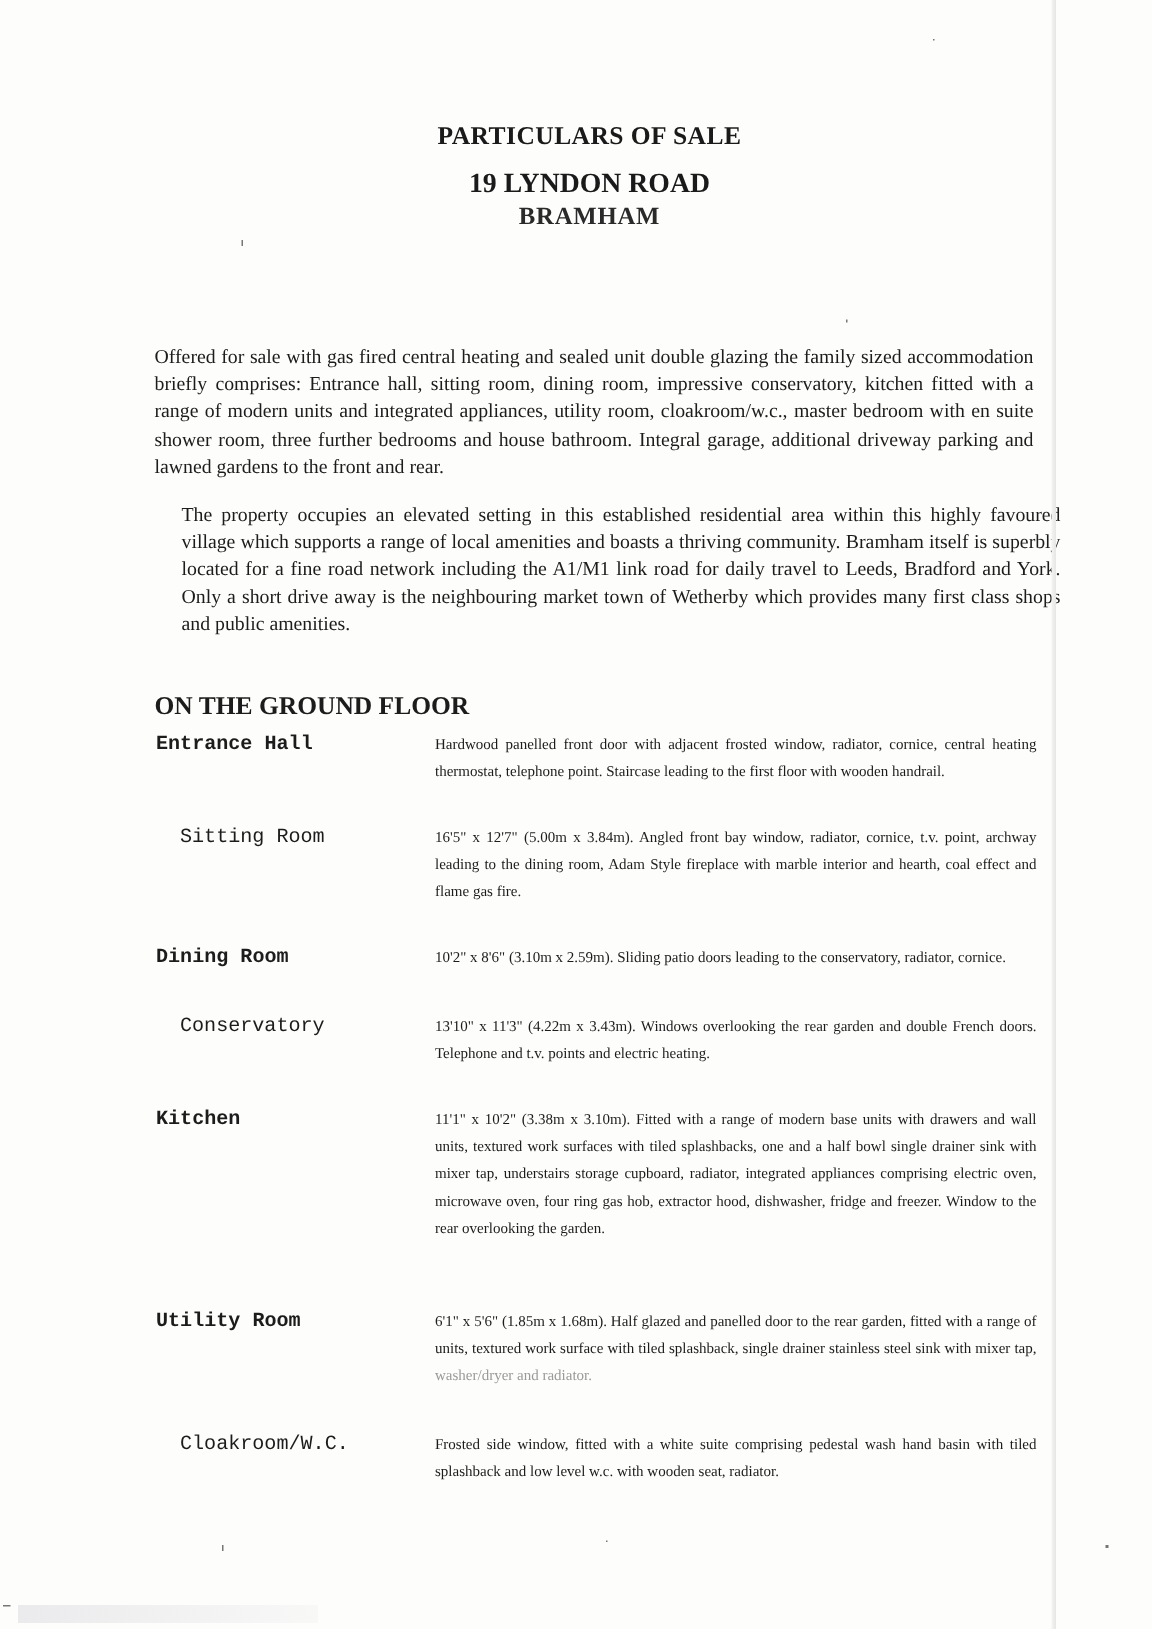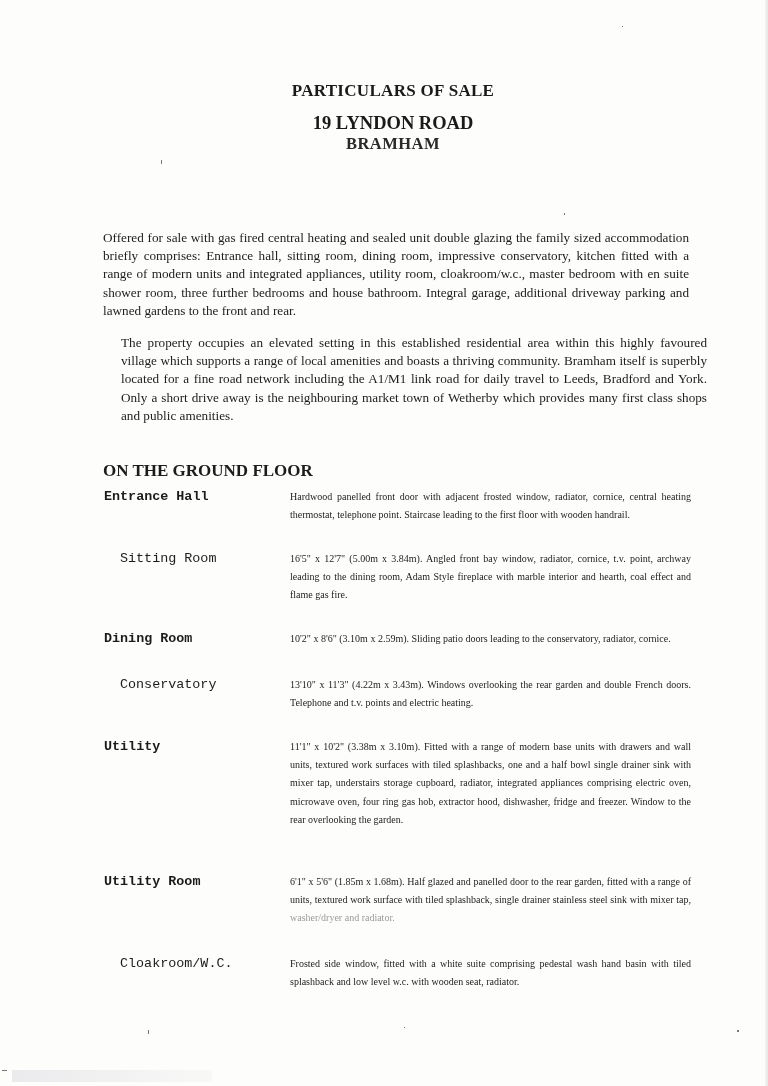--- a/index.html
+++ b/index.html
@@ -3,21 +3,21 @@
   <meta charset="utf-8">
   <style>
     html, body { margin: 0; padding: 0; }
     body {
       width: 768px; height: 1086px; overflow: hidden;
       background: #fdfdfb;
       font-family: "Liberation Serif", "DejaVu Serif", serif;
       color: #1c1c1c;
       position: relative;
     }
-    .page { position: absolute; left: 0; top: 0; width: 768px; height: 1086px; }
+    .page { position: absolute; left: 0; top: 0; width: 704px; height: 1086px; }
     .title {
       position: absolute; left: 0; width: 786px; text-align: center;
       font-weight: bold; color: #1a1a1a;
     }
     .t1 { top: 81px; font-size: 17px; letter-spacing: 0.3px; }
     .t2 { top: 113px; font-size: 18.5px; }
     .t3 { top: 134px; font-size: 16.5px; letter-spacing: 0.5px; color: #2a2a2a; }
     .para {
       position: absolute; left: 103px; width: 586px;
       font-size: 13.2px; line-height: 18.2px; text-align: justify;
@@ -82,21 +82,21 @@
     <div class="room-name">Dining Room</div>
     <p class="room-desc">10'2" x 8'6" (3.10m x 2.59m). Sliding patio doors leading to the conservatory, radiator, cornice.</p>
   </div>
 
   <div class="room" style="top:676px;">
     <div class="room-name light">Conservatory</div>
     <p class="room-desc">13'10" x 11'3" (4.22m x 3.43m). Windows overlooking the rear garden and double French doors. Telephone and t.v. points and electric heating.</p>
   </div>
 
   <div class="room" style="top:738px;">
-    <div class="room-name">Utility</div>
+    <div class="room-name">Kitchen</div>
     <p class="room-desc">11'1" x 10'2" (3.38m x 3.10m). Fitted with a range of modern base units with drawers and wall units, textured work surfaces with tiled splashbacks, one and a half bowl single drainer sink with mixer tap, understairs storage cupboard, radiator, integrated appliances comprising electric oven, microwave oven, four ring gas hob, extractor hood, dishwasher, fridge and freezer. Window to the rear overlooking the garden.</p>
   </div>
 
   <div class="room" style="top:873px;">
     <div class="room-name">Utility Room</div>
     <p class="room-desc"><span>6'1" x 5'6" (1.85m x 1.68m). Half glazed and panelled door to the rear garden, fitted with a range of units, textured work surface with tiled splashback, single drainer stainless steel sink with mixer tap,</span> <span class="faded">washer/dryer and radiator.</span></p>
   </div>
 
   <div class="room" style="top:955px;">
     <div class="room-name light">Cloakroom/W.C.</div>

